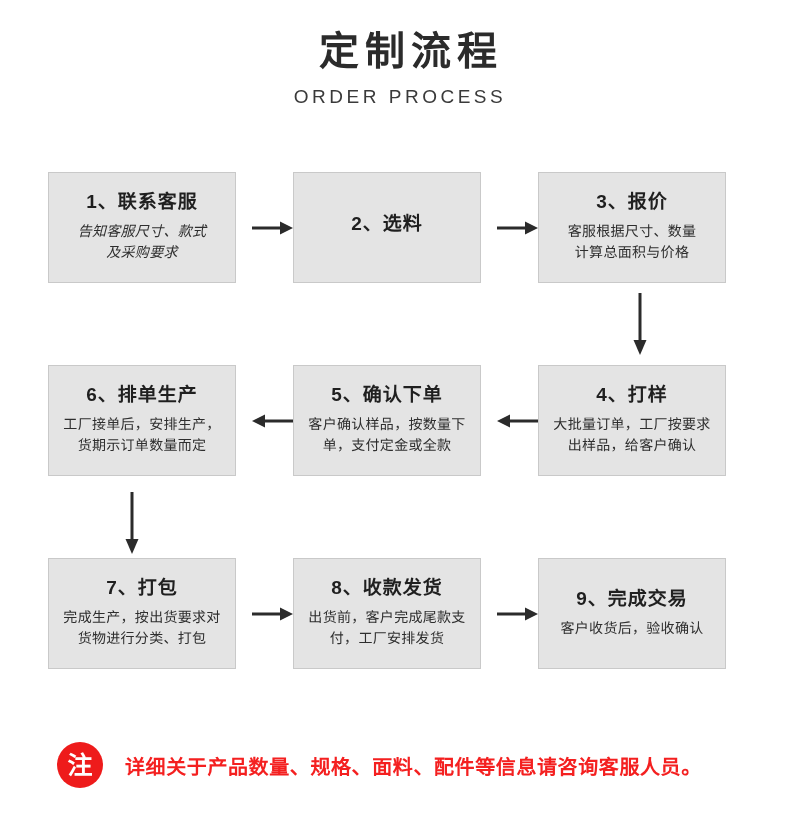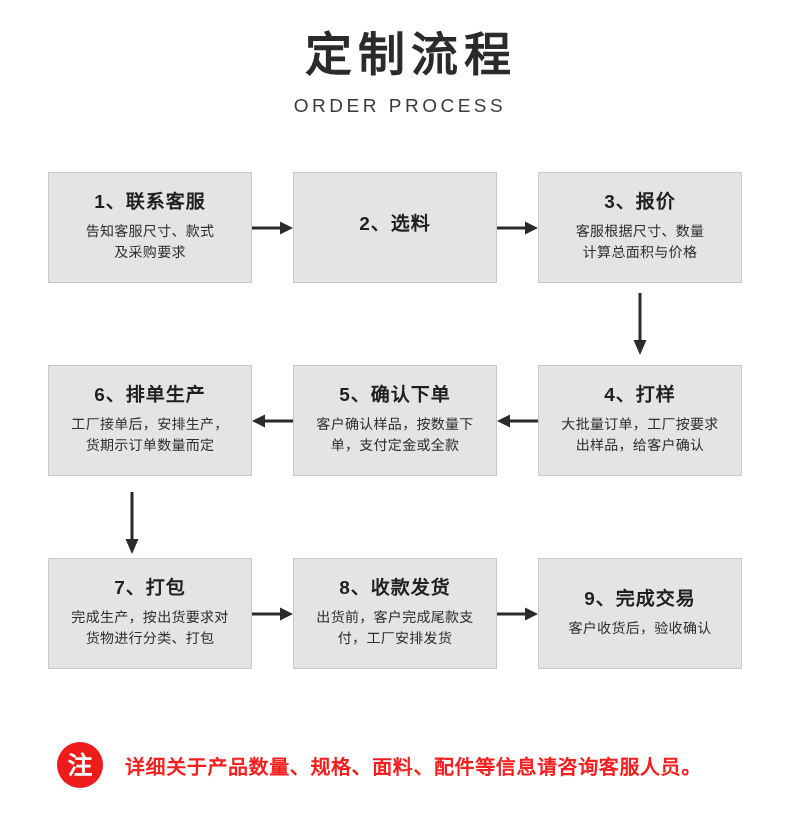--- a/index.html
+++ b/index.html
@@ -16,21 +16,21 @@
     overflow: hidden;
     position: relative;
   }
 
   
   .header {
     text-align: center;
     padding-top: 26px;
   }
   .title-cn {
-    font-size: 47px;
+    font-size: 40px;
     font-weight: bold;
     letter-spacing: 6px;
     color: #2b2b2b;
     line-height: 1.25;
     margin: 0;
     padding-left: 22px;
   }
   .title-en {
     font-size: 19px;
     letter-spacing: 3.5px;
@@ -52,21 +52,21 @@
     margin: 0 0 0 0;
   }
   .spacer-row {
     height: 80px;
     position: relative;
   }
 
   .box {
     position: absolute;
     top: 0;
-    width: 204px;
+    width: 188px;
     height: 111px;
     box-sizing: border-box;
     background: #e4e4e4;
     border: 1px solid #c9c9c9;
     display: flex;
     flex-direction: column;
     align-items: center;
     justify-content: center;
   }
   .box.col0 { left: 48px; }
@@ -148,21 +148,21 @@
 <div class="header">
   <h1 class="title-cn">定制流程</h1>
   <div class="title-en">ORDER PROCESS</div>
 </div>
 
 <div class="flow">
 
   <div class="row">
     <div class="box col0">
       <div class="box-title">1、联系客服</div>
-      <div class="box-desc" style="white-space:pre-line;">告知客服尺寸、款式
+      <div class="box-desc" style="white-space:pre-line;font-style:italic;">告知客服尺寸、款式
 及采购要求</div>
     </div>
 
     <div class="arrow-h gap0">
       <svg width="41" height="16" viewBox="0 0 41 16" aria-hidden="true">
         <line x1="0" y1="8" x2="29" y2="8" stroke="#2b2b2b" stroke-width="3"></line>
         <polygon points="28,1.5 41,8 28,14.5" fill="#2b2b2b"></polygon>
       </svg>
     </div>
 

